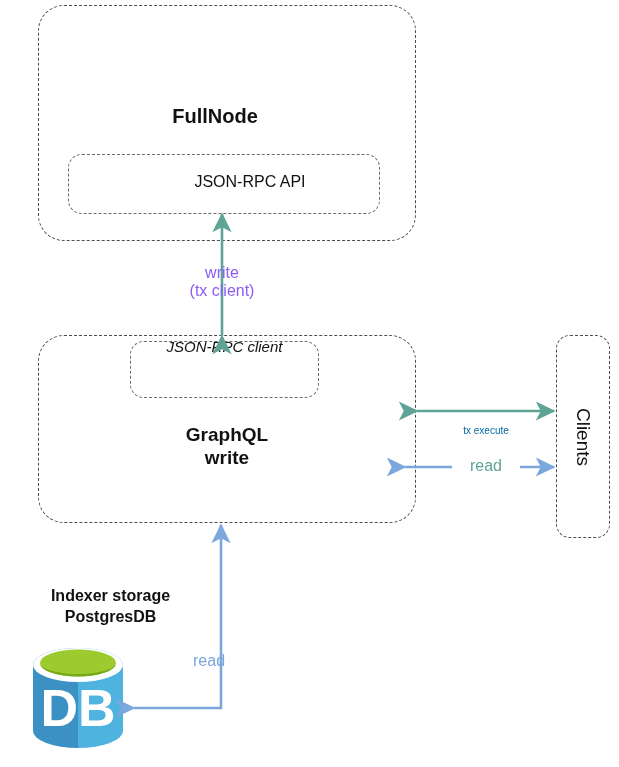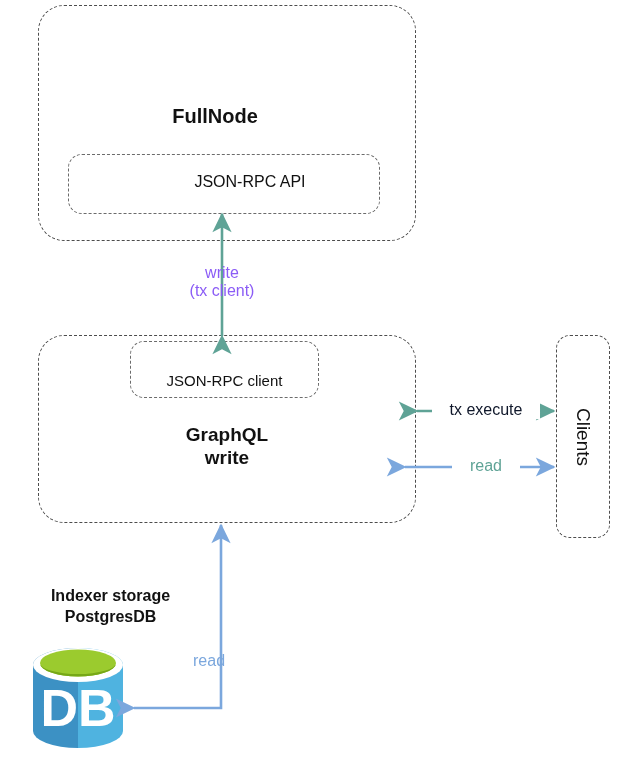--- a/index.html
+++ b/index.html
@@ -73,21 +73,21 @@
   <div class="box dashed-inner" style="left:68px; top:154px; width:312px; height:60px;"></div>
 
   <div class="label" style="left:68px; top:173px; width:364px; font-size:16px;">JSON-RPC API</div>
 
   <div class="box dashed-outer" style="left:38px; top:335px; width:378px; height:188px;"></div>
 
   <div class="label lbl-bold" style="left:38px; top:403px; width:378px; font-size:19px; line-height:1.22;margin-top:20px;"><span>GraphQL</span><br><span>write</span></div>
 
   <div class="box dashed-inner" style="left:130px; top:341px; width:189px; height:57px;"></div>
 
-  <div class="label" style="left:130px; top:372px; width:189px; font-size:15px;">JSON-RPC client</div>
+  <div class="label" style="left:130px; top:338px; width:189px; font-size:15px;font-style:italic;">JSON-RPC client</div>
 
   <div class="box dashed-outer" style="left:556px; top:335px; width:54px; height:203px; border-radius:14px;"></div>
 
   <div class="vert-text" style="left:556px; top:335px; width:54px; height:203px;
               display:flex; align-items:center; justify-content:center;">
     <span style="transform:rotate(90deg); font-size:19px; color:#111111;">Clients</span>
   </div>
 
   <div class="label lbl-bold" style="left:0px; top:586px; width:165px; font-size:16px; line-height:1.3;margin-left:28px;"><span>Indexer storage</span><br><span>PostgresDB</span></div>
 
@@ -120,21 +120,21 @@
 
     <line x1="417" y1="411" x2="554" y2="411" stroke="#5FA396" stroke-width="2.6" marker-start="url(#ah-teal)" marker-end="url(#ah-teal)"></line>
 
     <line x1="405" y1="467" x2="554" y2="467" stroke="#7BA7DD" stroke-width="2.6" marker-start="url(#ah-blue)" marker-end="url(#ah-blue)"></line>
 
     <path d="M134,708 L221,708 L221,525" fill="none" stroke="#7BA7DD" stroke-width="2.6" marker-start="url(#ah-blue)" marker-end="url(#ah-blue)"></path>
   </svg>
 
   <div class="arrow-label" style="left:122px; top:252px; width:200px; font-size:16px; color:#8b5cf6;margin-top:12px;"><span>write</span><br><span>(tx client)</span></div>
 
-  <div class="arrow-label" style="left:432px; top:401px; width:104px; font-size:16px; color:#0f172a;
+  <div class="arrow-label" style="left:432px; top:425px; width:104px; font-size:10px; color:#0369a1;
               background:#ffffff; padding:0 2px;">tx execute</div>
 
   <div class="arrow-label" style="left:452px; top:457px; width:64px; font-size:16px; color:#5FA396;
               background:#ffffff; padding:0 2px;">read</div>
 
   <div class="arrow-label" style="left:193px; top:652px; width:60px; font-size:16px; color:#7BA7DD;
               text-align:left;">read</div>
 
 </div>
 

